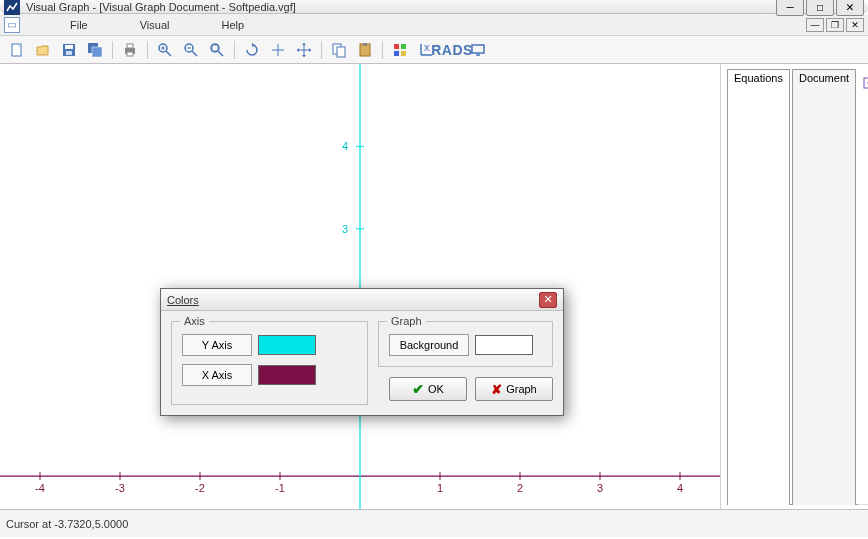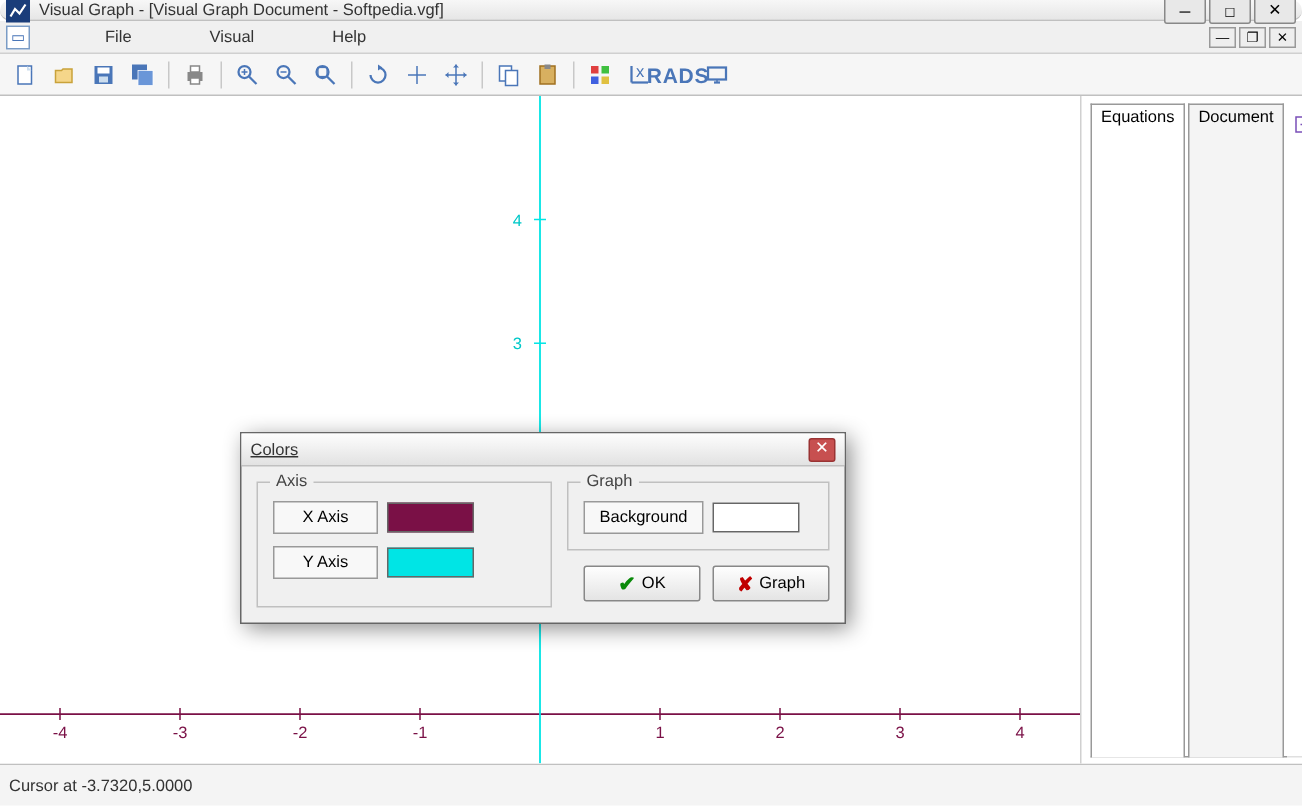--- a/index.html
+++ b/index.html
@@ -293,26 +293,26 @@
 
 <div class="dialog">
   <div class="dlg-title">
     <span>Colors</span>
     <div class="dlg-close">✕</div>
   </div>
   <div class="dlg-body">
     <div class="fieldset">
       <div class="legend">Axis</div>
       <div class="color-row">
+        <button class="color-btn">Y Axis</button>
+        <div class="color-swatch" style="background:#00e5e5"></div>
+      </div>
+      <div class="color-row">
         <button class="color-btn">X Axis</button>
         <div class="color-swatch" style="background:#7a1046"></div>
-      </div>
-      <div class="color-row">
-        <button class="color-btn">Y Axis</button>
-        <div class="color-swatch" style="background:#00e5e5"></div>
       </div>
     </div>
     <div class="right-col">
       <div class="fieldset" style="flex:0 0 auto;">
         <div class="legend">Graph</div>
         <div class="color-row" style="margin-bottom:0;">
           <button class="color-btn" style="width:80px;">Background</button>
           <div class="color-swatch" style="background:#ffffff"></div>
         </div>
       </div>

